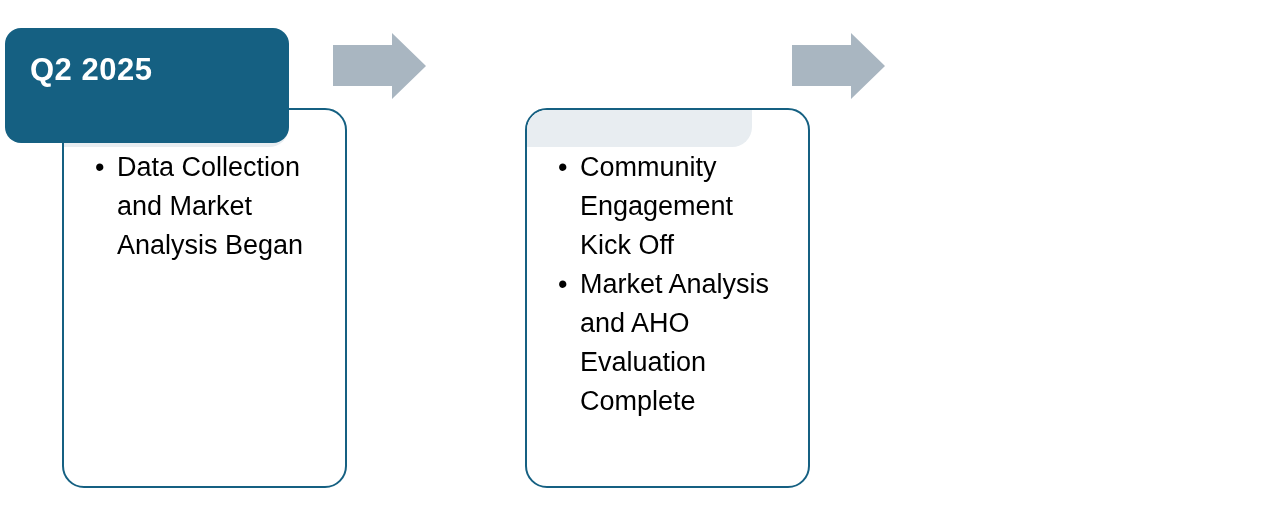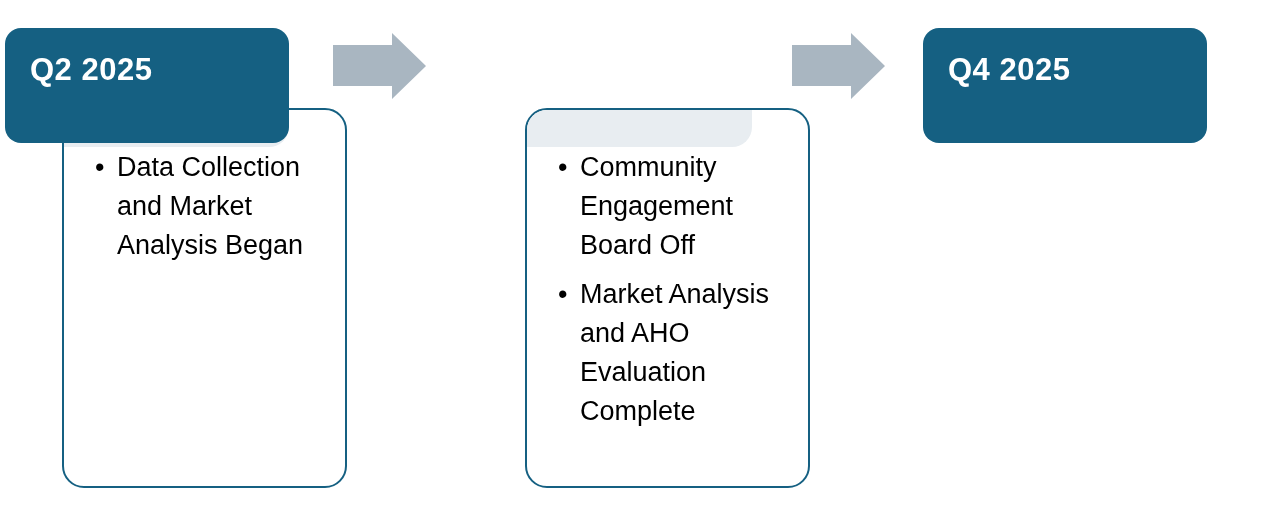--- a/index.html
+++ b/index.html
@@ -66,21 +66,21 @@
     padding: 0 18px 0 53px;
     font-size: 27px;
     line-height: 39px;
     color: var(--text);
   }
 
   .stage-bullets li {
     position: relative;
   }
 
-  .stage-bullets li + li { margin-top: 10px; }
+  .stage-bullets li + li { }
 
   .stage-bullets li::before {
     content: "\2022";
     position: absolute;
     left: -22px;
     top: 0;
   }
 
   .flow-arrow {
     position: absolute;
@@ -118,28 +118,25 @@
 
   <div class="flow-arrow arrow-1">
     <svg viewBox="0 0 93 66" xmlns="http://www.w3.org/2000/svg" aria-hidden="true">
       <polygon points="0,12 59,12 59,0 93,33 59,66 59,53 0,53" fill="#a9b6c1"></polygon>
     </svg>
   </div>
 
   <div class="stage-card card-2">
     <div class="stage-band"></div>
     <ul class="stage-bullets">
-      <li>Community Engagement Board Off</li>
+      <li>Community Engagement Kick Off</li>
       <li>Market Analysis and AHO Evaluation Complete</li>
     </ul>
   </div>
 
   <div class="flow-arrow arrow-2">
     <svg viewBox="0 0 93 66" xmlns="http://www.w3.org/2000/svg" aria-hidden="true">
       <polygon points="0,12 59,12 59,0 93,33 59,66 59,53 0,53" fill="#a9b6c1"></polygon>
     </svg>
   </div>
 
-  <div class="stage-header header-3">
-    <span>Q4 2025</span>
-  </div>
 
 </div>
 
 </body></html>

